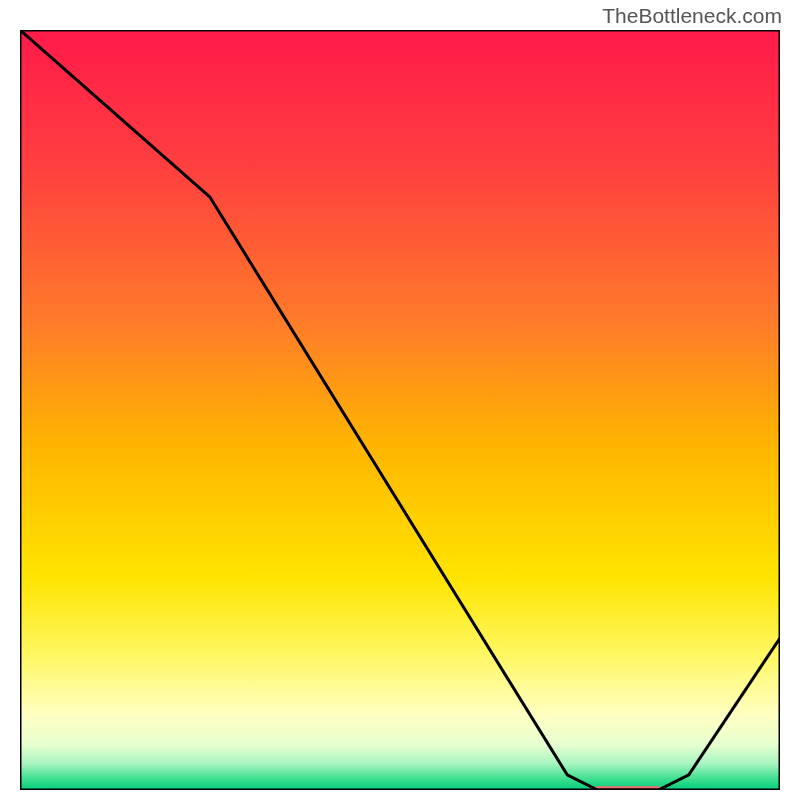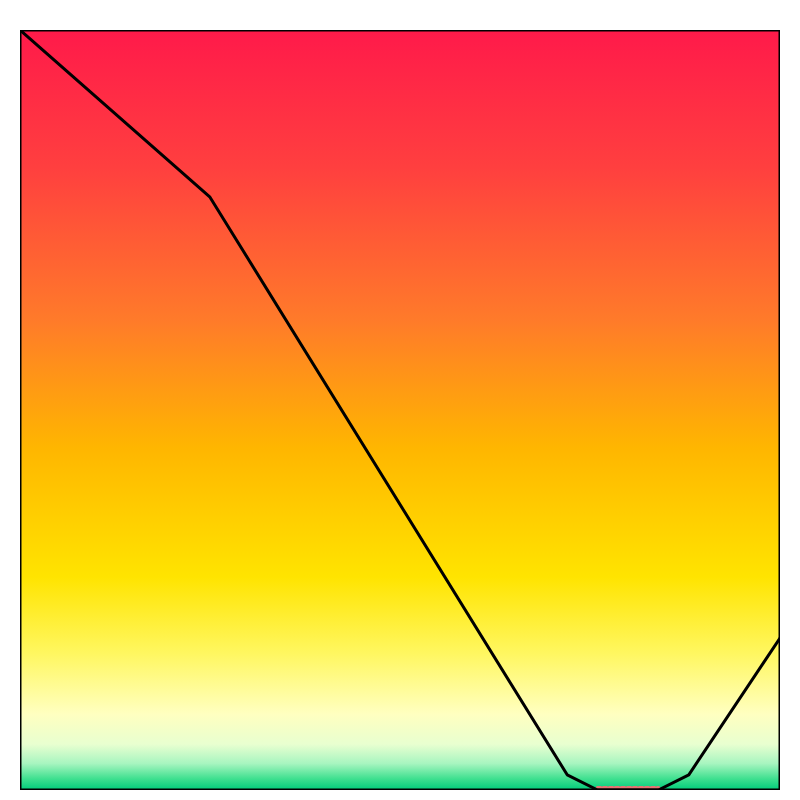--- a/index.html
+++ b/index.html
@@ -33,20 +33,21 @@
     height: 760px;
   }
   .plot-area svg {
     display: block;
   }
 </style>
 </head>
 <body>
 
 <div class="container">
+  <div class="watermark">TheBottleneck.com</div>
   <div class="plot-area">
     <svg id="chart-svg" width="760" height="760" viewBox="0 0 760 760">
       <defs>
         <linearGradient id="bg-grad" x1="0" y1="0" x2="0" y2="1">
             <stop offset="0%" stop-color="#ff1a4a"></stop>
             <stop offset="18%" stop-color="#ff3f3f"></stop>
             <stop offset="38%" stop-color="#ff7a2a"></stop>
             <stop offset="55.00000000000001%" stop-color="#ffb600"></stop>
             <stop offset="72%" stop-color="#ffe400"></stop>
             <stop offset="82%" stop-color="#fff760"></stop>

